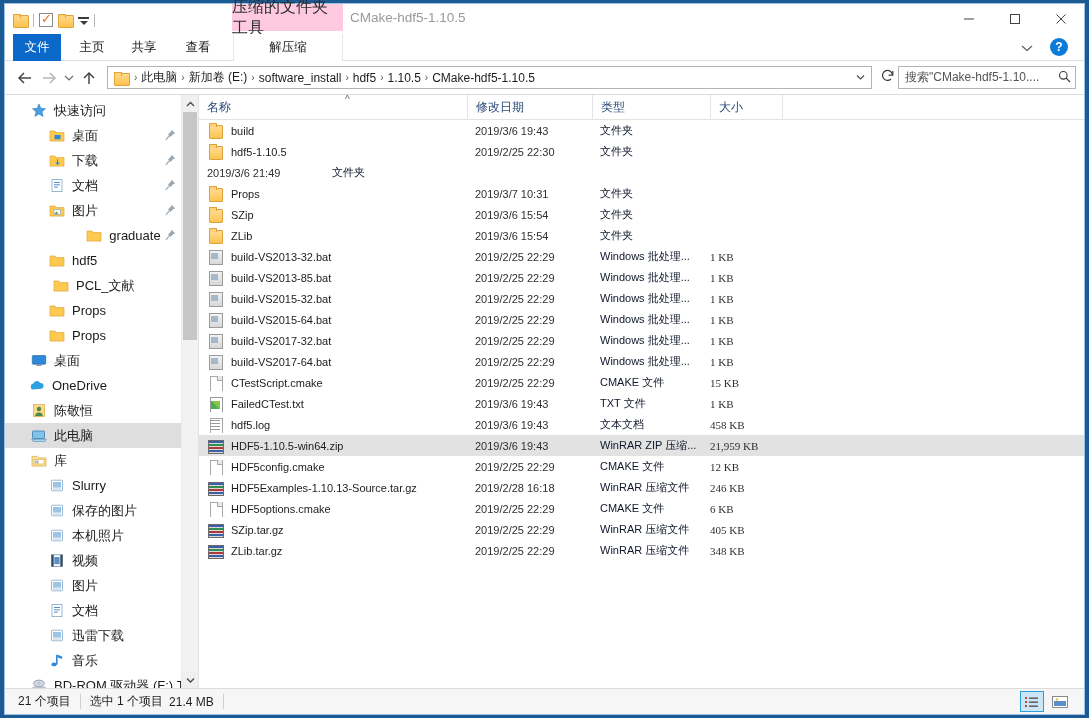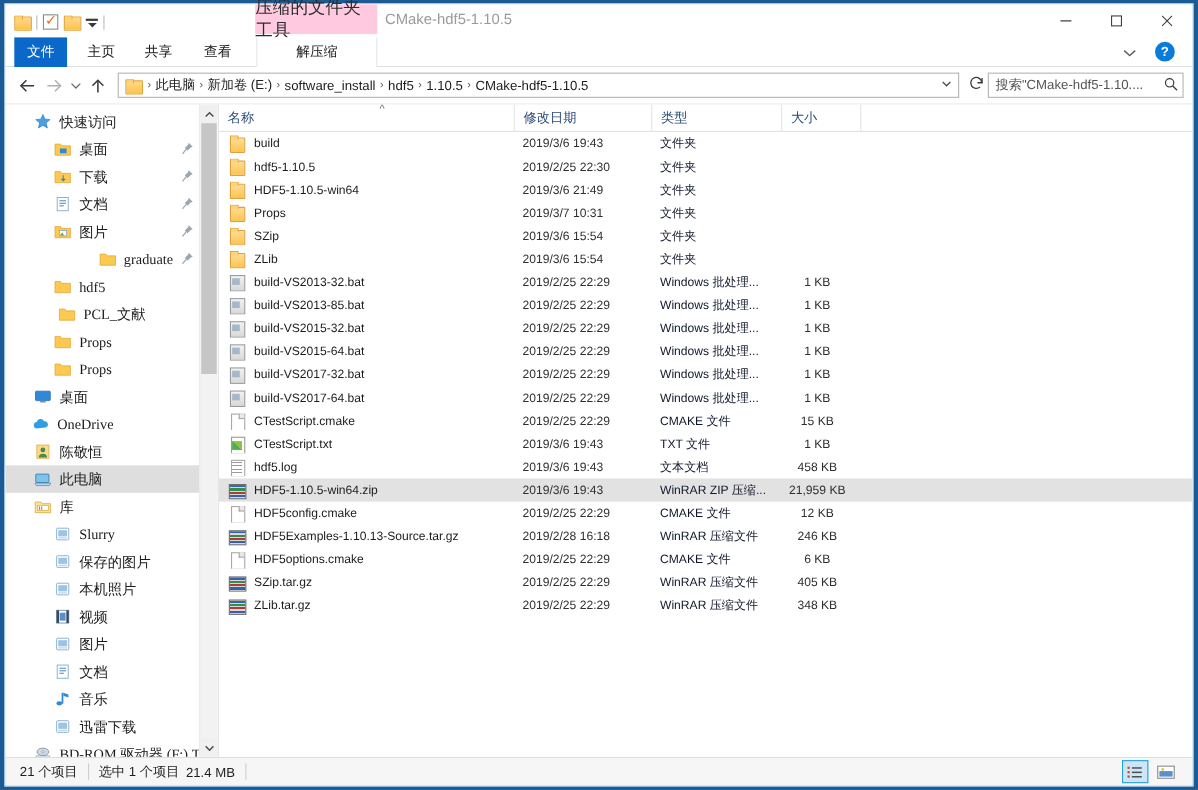--- a/index.html
+++ b/index.html
@@ -117,21 +117,21 @@
     display:flex; align-items:center; padding: 0 4px 0 6px; font-size: 12px; color:#555;
   }
   .searchbox .txt { flex:1; overflow:hidden; white-space:nowrap; }
 
   
   .body {
     flex: 1; display: flex; min-height: 0; border-top: 1px solid #dcdcdc;
   }
   .sidebar {
     width: 194px; flex: none; position: relative;
-    background: #fff; border-right: 1px solid #e3e3e3; overflow: hidden; font-family: Liberation Serif, serif;
+    background: #fff; border-right: 1px solid #e3e3e3; overflow: hidden;
   }
   .tree { padding-top: 3px; }
   .tree-item {
     height: 25px; display: flex; align-items: center;
     font-size: 13px; color: #1a1a1a; position: relative; white-space: nowrap;
   }
   .tree-item.selected { background: #dedede; }
   .tree-item .ico { width: 18px; height: 16px; margin-right: 5px; flex:none; position:relative; }
   .pin {
     position: absolute; right: 22px; top: 6px; width: 11px; height: 12px;
@@ -166,21 +166,21 @@
   }
   .rows { position: relative; }
   .row {
     height: 21px; display: flex; align-items: center; font-size: 11px; color: #1c1c1c;
   }
   .row.selected { background: #e2e2e2; }
   .cell { padding-left: 8px; overflow:hidden; white-space: nowrap; }
   .cell.name { width: 268px; display:flex; align-items:center; }
   .cell.date { width: 125px; color:#2f2f2f; }
   .cell.type { width: 118px; color:#0f172a; }
-  .cell.size { width: 72px; text-align: center; padding-right: 6px; padding-left:0; color:#2f2f2f; }
+  .cell.size { width: 72px; text-align: left; padding-right: 6px; padding-left:0; color:#2f2f2f;font-family:Liberation Serif, serif; }
   .cell .ico { width: 17px; height: 16px; margin-right: 7px; flex:none; position:relative; }
 
   
   .ico-folder::before {
     content:""; position:absolute; left:2px; top:2px; width:12px; height:12px;
     background: linear-gradient(#ffdb93,#fdc551); border:1px solid #ddA23c; border-radius:1px;
   }
   .ico-folder::after {
     content:""; position:absolute; left:2px; top:0px; width:6px; height:3px;
     background:#fdd27a; border:1px solid #dda23c; border-bottom:none; border-radius:1px 1px 0 0;
@@ -532,33 +532,33 @@
             <span class="ico"><svg width="16" height="15" viewBox="0 0 16 15">
                 <rect x="3" y="1.6" width="10" height="12" fill="#ffffff" stroke="#7fa8cc" stroke-width="0.8"></rect>
                 <rect x="5" y="4" width="6" height="1" fill="#5b8fc9"></rect>
                 <rect x="5" y="6.3" width="6" height="1" fill="#5b8fc9"></rect>
                 <rect x="5" y="8.6" width="4" height="1" fill="#5b8fc9"></rect>
               </svg></span>
             <span>文档</span>
           </div>
           <div class="tree-item" style="padding-left: 44px;">
             <span class="ico"><svg width="16" height="15" viewBox="0 0 16 15">
+                <rect x="2.5" y="2.2" width="11" height="10.6" rx="0.8" fill="#ffffff" stroke="#7fa8cc" stroke-width="0.8"></rect>
+                <rect x="4" y="4" width="8" height="5.6" fill="#9cc4e4"></rect>
+                <rect x="4" y="10.4" width="8" height="1.2" fill="#c4d4e4"></rect>
+              </svg></span>
+            <span>迅雷下载</span>
+          </div>
+          <div class="tree-item" style="padding-left: 44px;">
+            <span class="ico"><svg width="16" height="15" viewBox="0 0 16 15">
                 <ellipse cx="5" cy="11.4" rx="2.6" ry="1.9" fill="#2f89d8"></ellipse>
                 <rect x="7" y="1.8" width="1.6" height="9.8" fill="#2f89d8"></rect>
                 <path d="M8.6 1.8 l4.6 1.6 v2.6 L8.6 4.4 Z" fill="#2f89d8"></path>
               </svg></span>
             <span>音乐</span>
-          </div>
-          <div class="tree-item" style="padding-left: 44px;">
-            <span class="ico"><svg width="16" height="15" viewBox="0 0 16 15">
-                <rect x="2.5" y="2.2" width="11" height="10.6" rx="0.8" fill="#ffffff" stroke="#7fa8cc" stroke-width="0.8"></rect>
-                <rect x="4" y="4" width="8" height="5.6" fill="#9cc4e4"></rect>
-                <rect x="4" y="10.4" width="8" height="1.2" fill="#c4d4e4"></rect>
-              </svg></span>
-            <span>迅雷下载</span>
           </div>
           <div class="tree-item" style="padding-left: 26px;">
             <span class="ico"><svg width="16" height="15" viewBox="0 0 16 15">
                 <ellipse cx="8" cy="5.5" rx="5.4" ry="3.4" fill="#cfd9e2" stroke="#7a8a99" stroke-width="0.7"></ellipse>
                 <ellipse cx="8" cy="5.5" rx="1.2" ry="0.8" fill="#ffffff" stroke="#7a8a99" stroke-width="0.5"></ellipse>
                 <rect x="1.5" y="9.2" width="13" height="3.4" rx="0.8" fill="#e2e8ee" stroke="#8a9aa9" stroke-width="0.7"></rect>
               </svg></span>
             <span>BD-ROM 驱动器 (F:) T</span>
           </div>
         </div>
@@ -601,24 +601,20 @@
           <div class="row">
             <div class="cell name">
               <span class="ico ico-folder"></span>
               <span>hdf5-1.10.5</span>
             </div>
             <div class="cell date">2019/2/25 22:30</div>
             <div class="cell type">文件夹</div>
             <div class="cell size"></div>
           </div>
           <div class="row">
-            <div class="cell name">
-              <span class="ico ico-folder"></span>
-              <span>HDF5-1.10.5-win64</span>
-            </div>
             <div class="cell date">2019/3/6 21:49</div>
             <div class="cell type">文件夹</div>
             <div class="cell size"></div>
           </div>
           <div class="row">
             <div class="cell name">
               <span class="ico ico-folder"></span>
               <span>Props</span>
             </div>
             <div class="cell date">2019/3/7 10:31</div>
@@ -702,21 +698,21 @@
               <span class="ico ico-doc"></span>
               <span>CTestScript.cmake</span>
             </div>
             <div class="cell date">2019/2/25 22:29</div>
             <div class="cell type">CMAKE 文件</div>
             <div class="cell size">15 KB</div>
           </div>
           <div class="row">
             <div class="cell name">
               <span class="ico ico-chart"></span>
-              <span>CTestScript.txt</span>
+              <span>FailedCTest.txt</span>
             </div>
             <div class="cell date">2019/3/6 19:43</div>
             <div class="cell type">TXT 文件</div>
             <div class="cell size">1 KB</div>
           </div>
           <div class="row">
             <div class="cell name">
               <span class="ico ico-txt"></span>
               <span>hdf5.log</span>
             </div>

